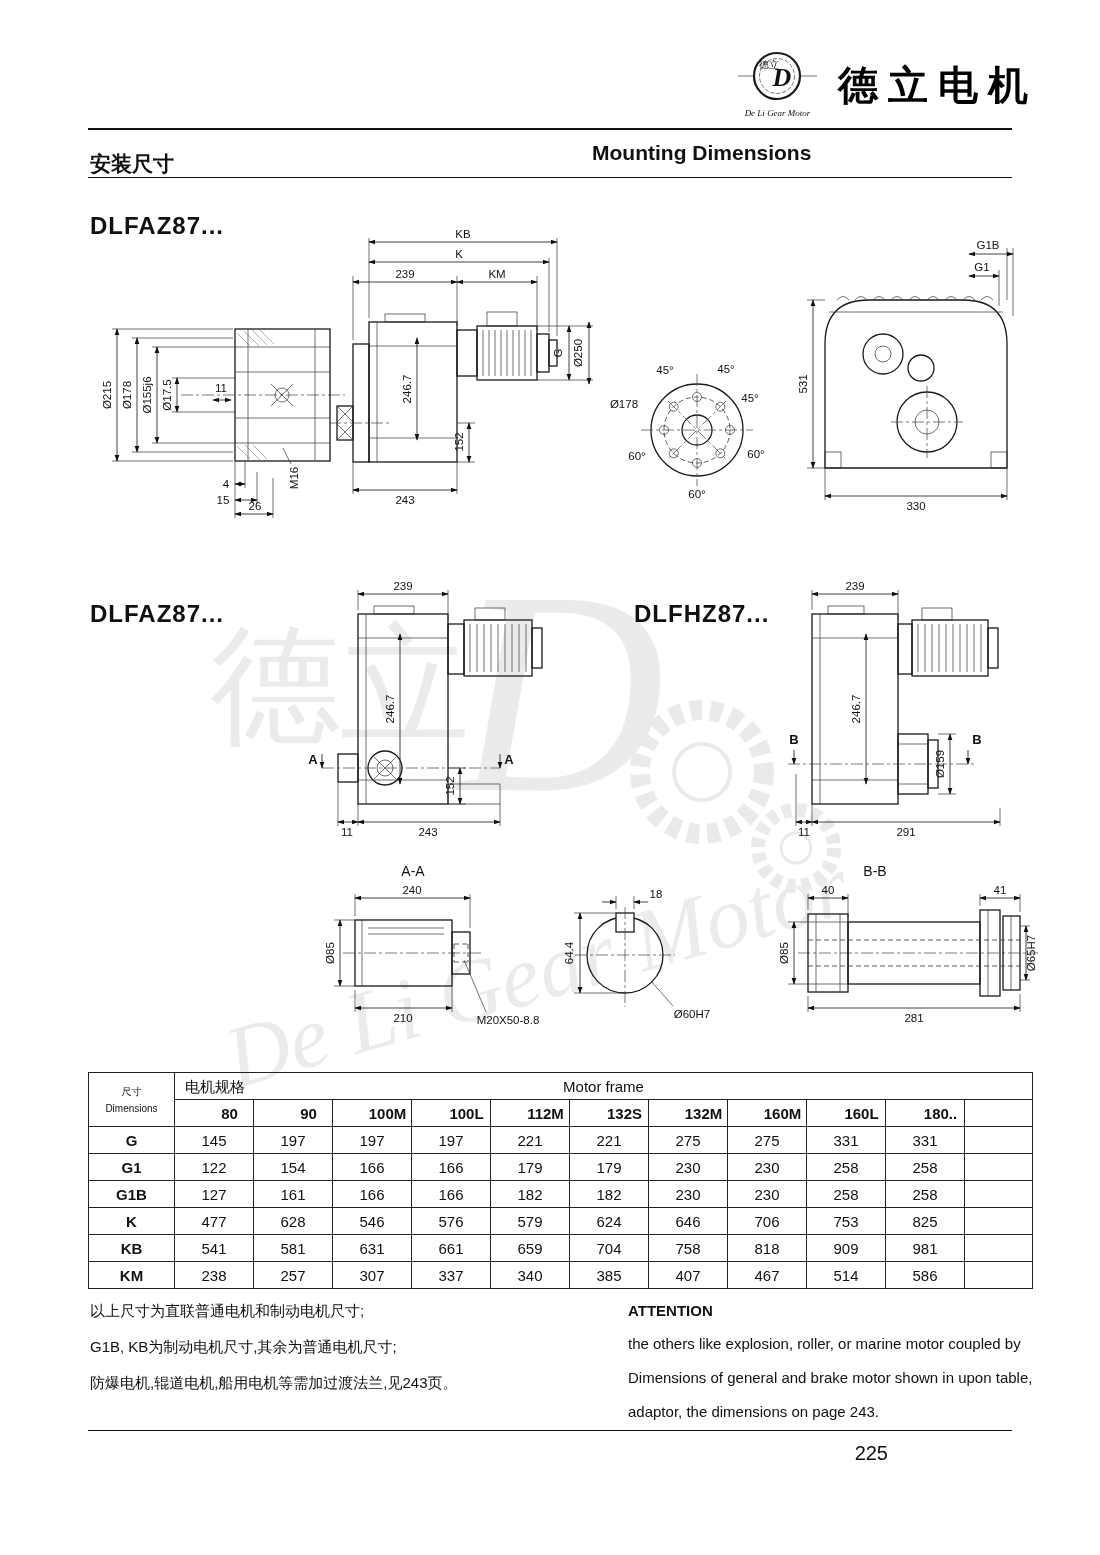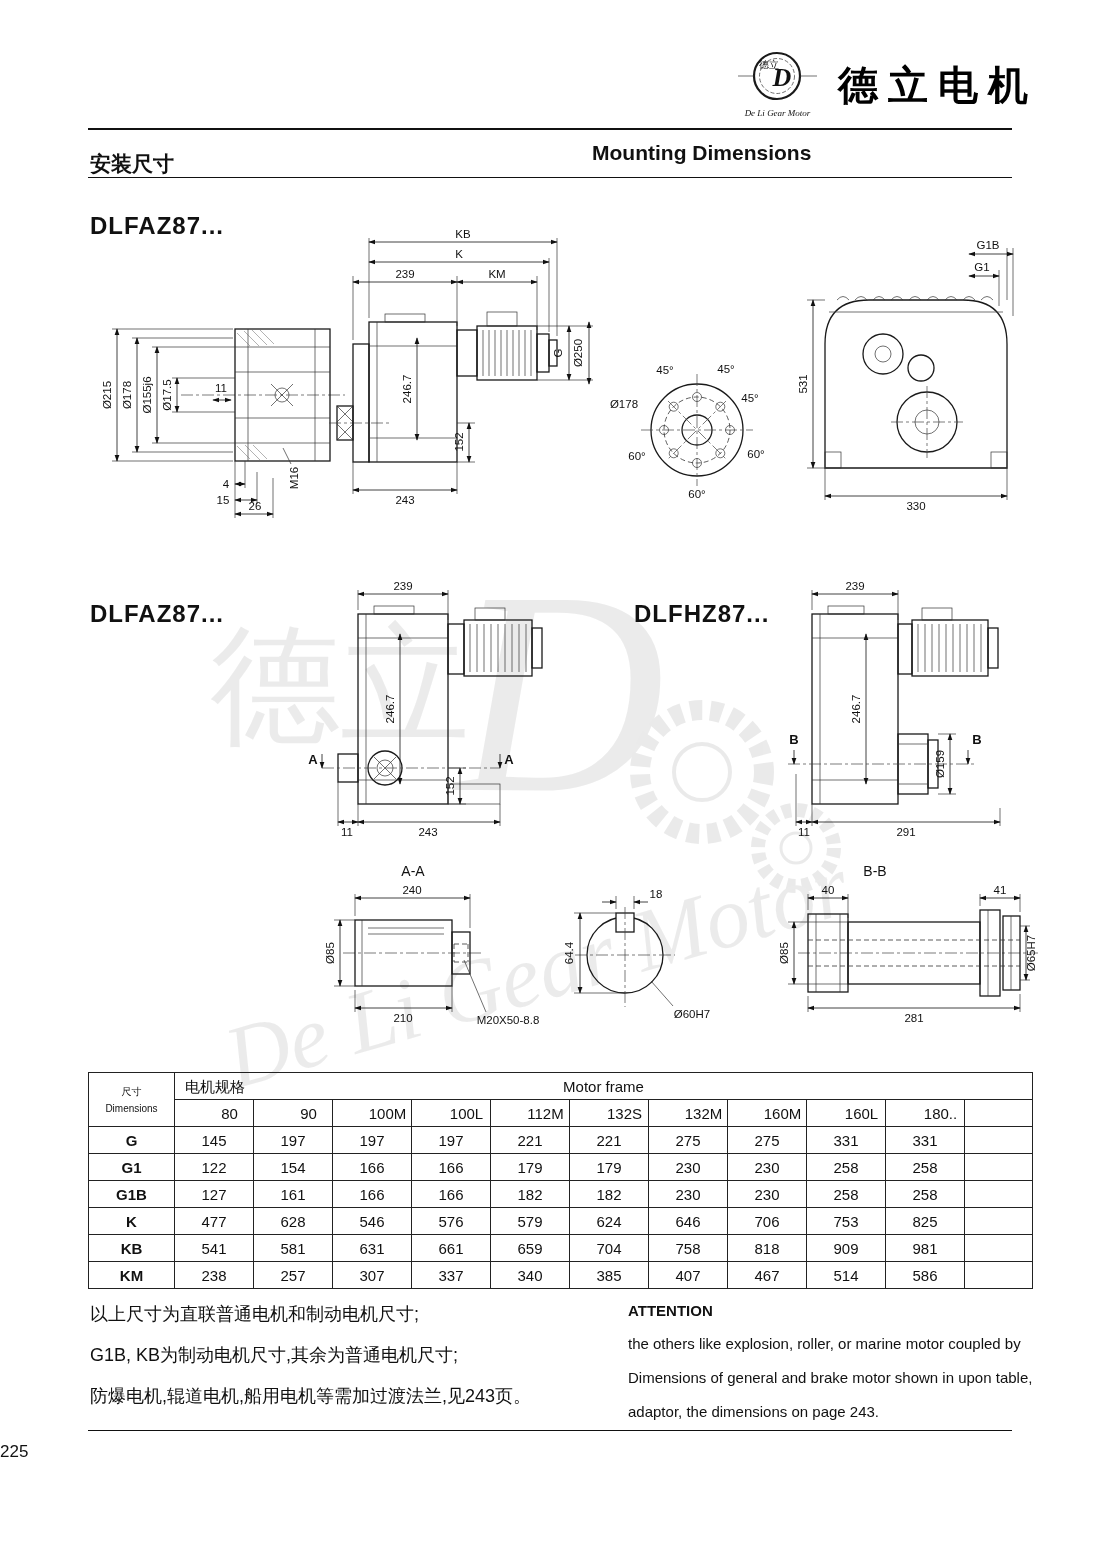--- a/index.html
+++ b/index.html
@@ -29,33 +29,33 @@
   .thin { stroke:#333; stroke-width:0.7; fill:none; }
   .dash2{ stroke:#333; stroke-width:0.8; fill:none; stroke-dasharray:5 3; }
   .cl   { stroke:#444; stroke-width:0.7; fill:none; stroke-dasharray:12 3 3 3; }
   .hatch{ stroke:#666; stroke-width:0.5; fill:none; }
   .dim  { stroke:#111; stroke-width:0.8; fill:none; }
 
   
   table.dims { border-collapse:collapse; width:944px; table-layout:fixed; font-size:15px; }
   table.dims th, table.dims td { border:1px solid #222; text-align:center; padding:2px; height:27px;
                                  font-weight:normal; }
-  table.dims .colhead { font-weight:normal;padding-left:33px; }
+  table.dims .colhead { font-weight:bold;padding-left:33px; }
   table.dims .rowname { font-weight:bold; }
   .framecell { position:relative; }
   .framecell .spec { position:absolute; left:10px; top:5px; }
   .corner div { line-height:17px; font-size:10px; }
 
   
   .notes-title { font-size:16px; margin-bottom:14px; }
-  .notes-line  { font-size:18px; margin-bottom:17px; }
+  .notes-line  { font-size:15px; margin-bottom:17px; }
   .en-title { font-size:15px; font-weight:bold; margin-bottom:16px; }
   .en-line  { font-size:15px; margin-bottom:17px; }
 
-  .pageno { width:888px; text-align:left; font-size:17px; }
+  .pageno { width:888px; text-align:right; font-size:20px; }
 </style>
 </head>
 <body>
 
 <div class="page">
 
   <svg class="abs" style="left:0;top:0" width="1100" height="1555" viewBox="0 0 1100 1555">
     <defs>
       <marker id="arw" viewBox="0 0 10 10" refX="9" refY="5" markerWidth="9" markerHeight="9" orient="auto-start-reverse">
           <path d="M0 1.5L10 5L0 8.5z" fill="#111"></path>

